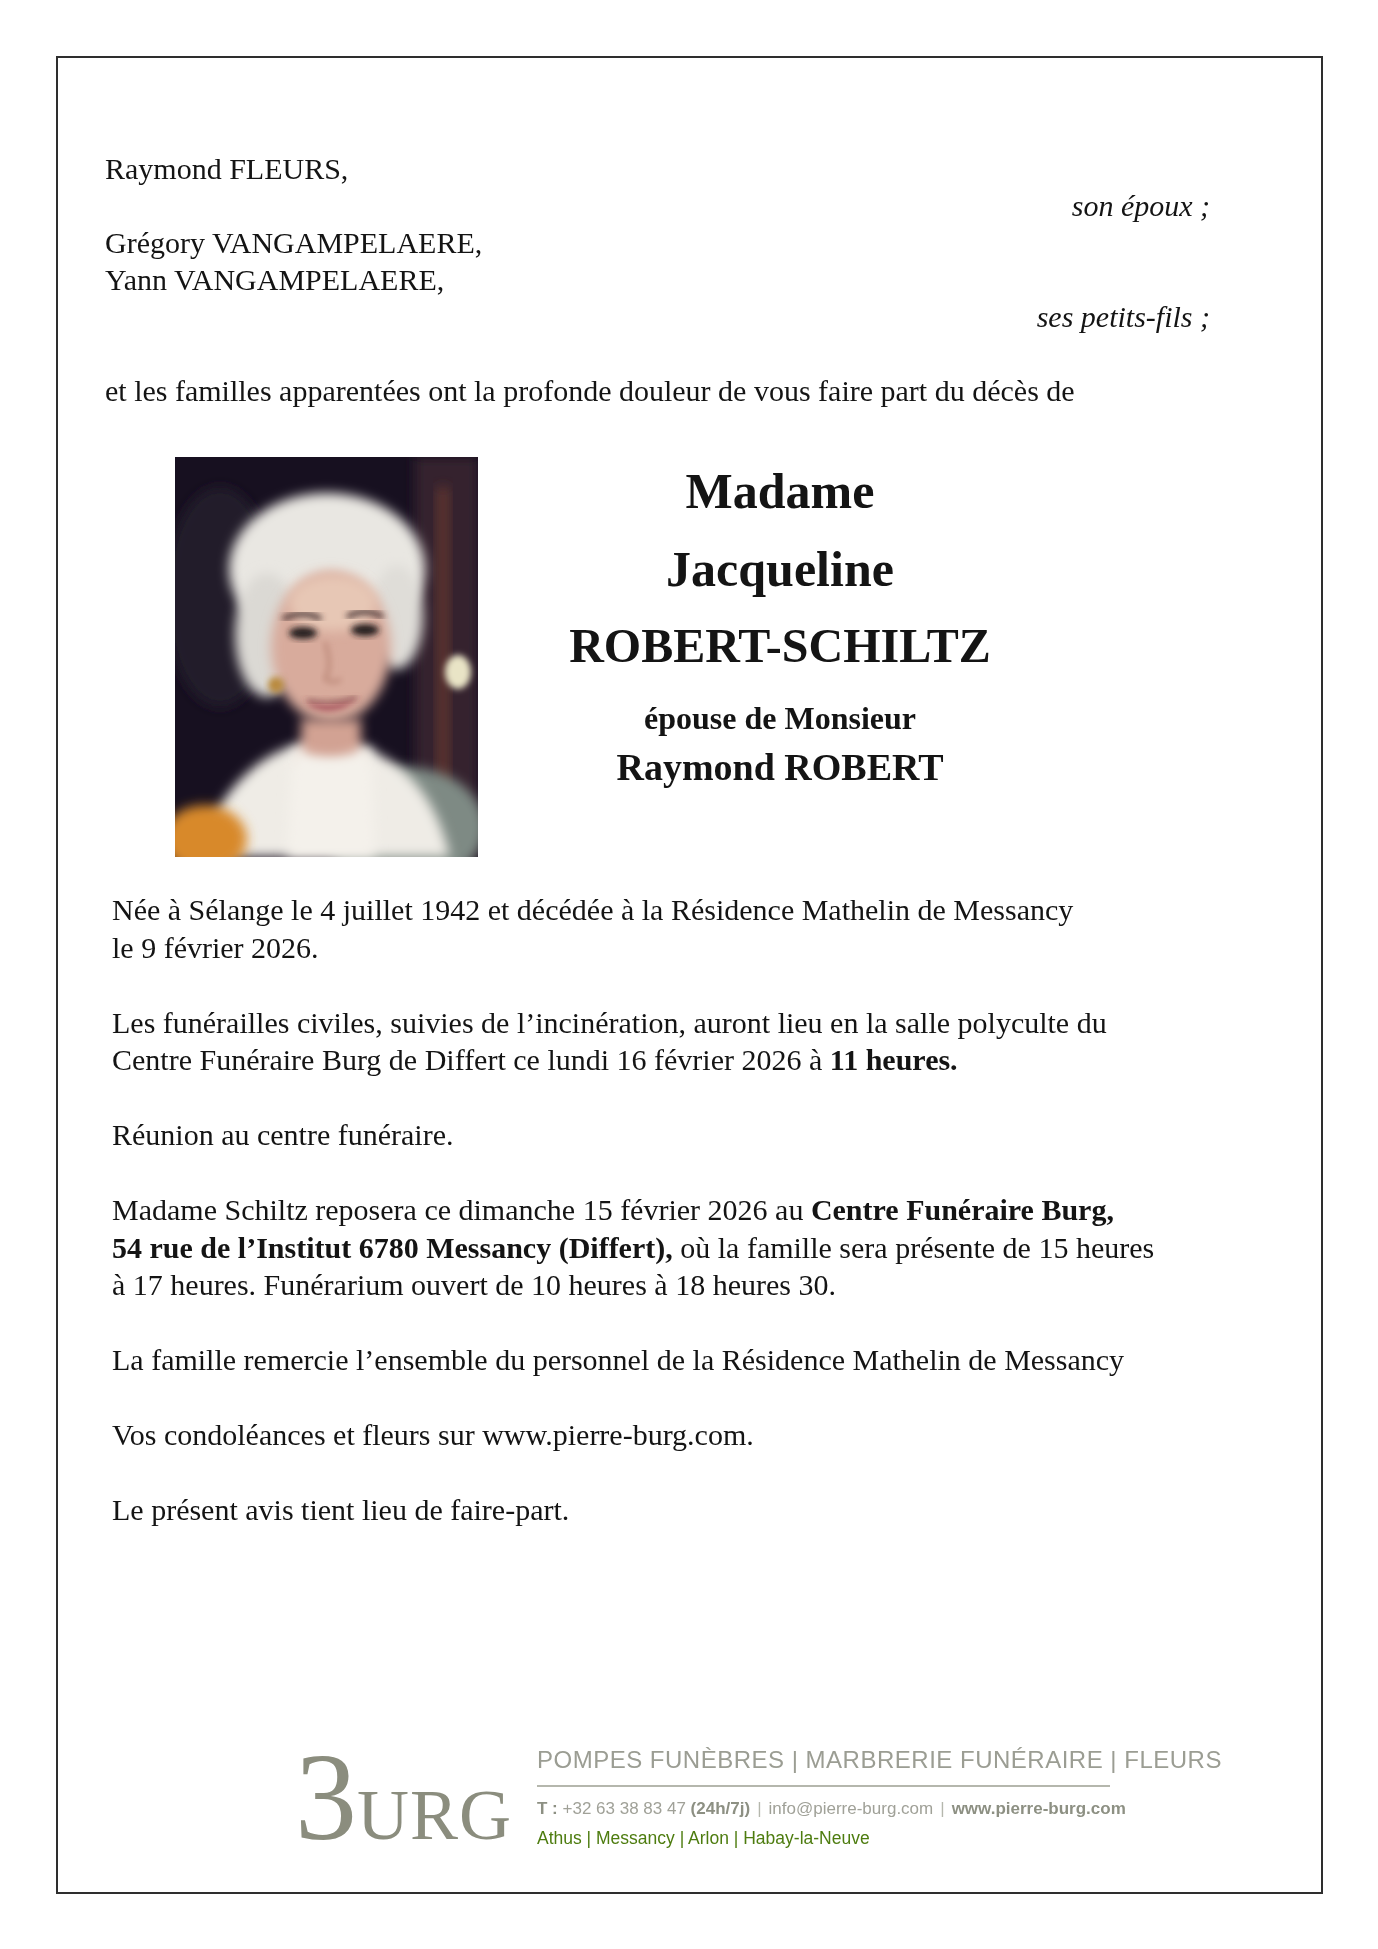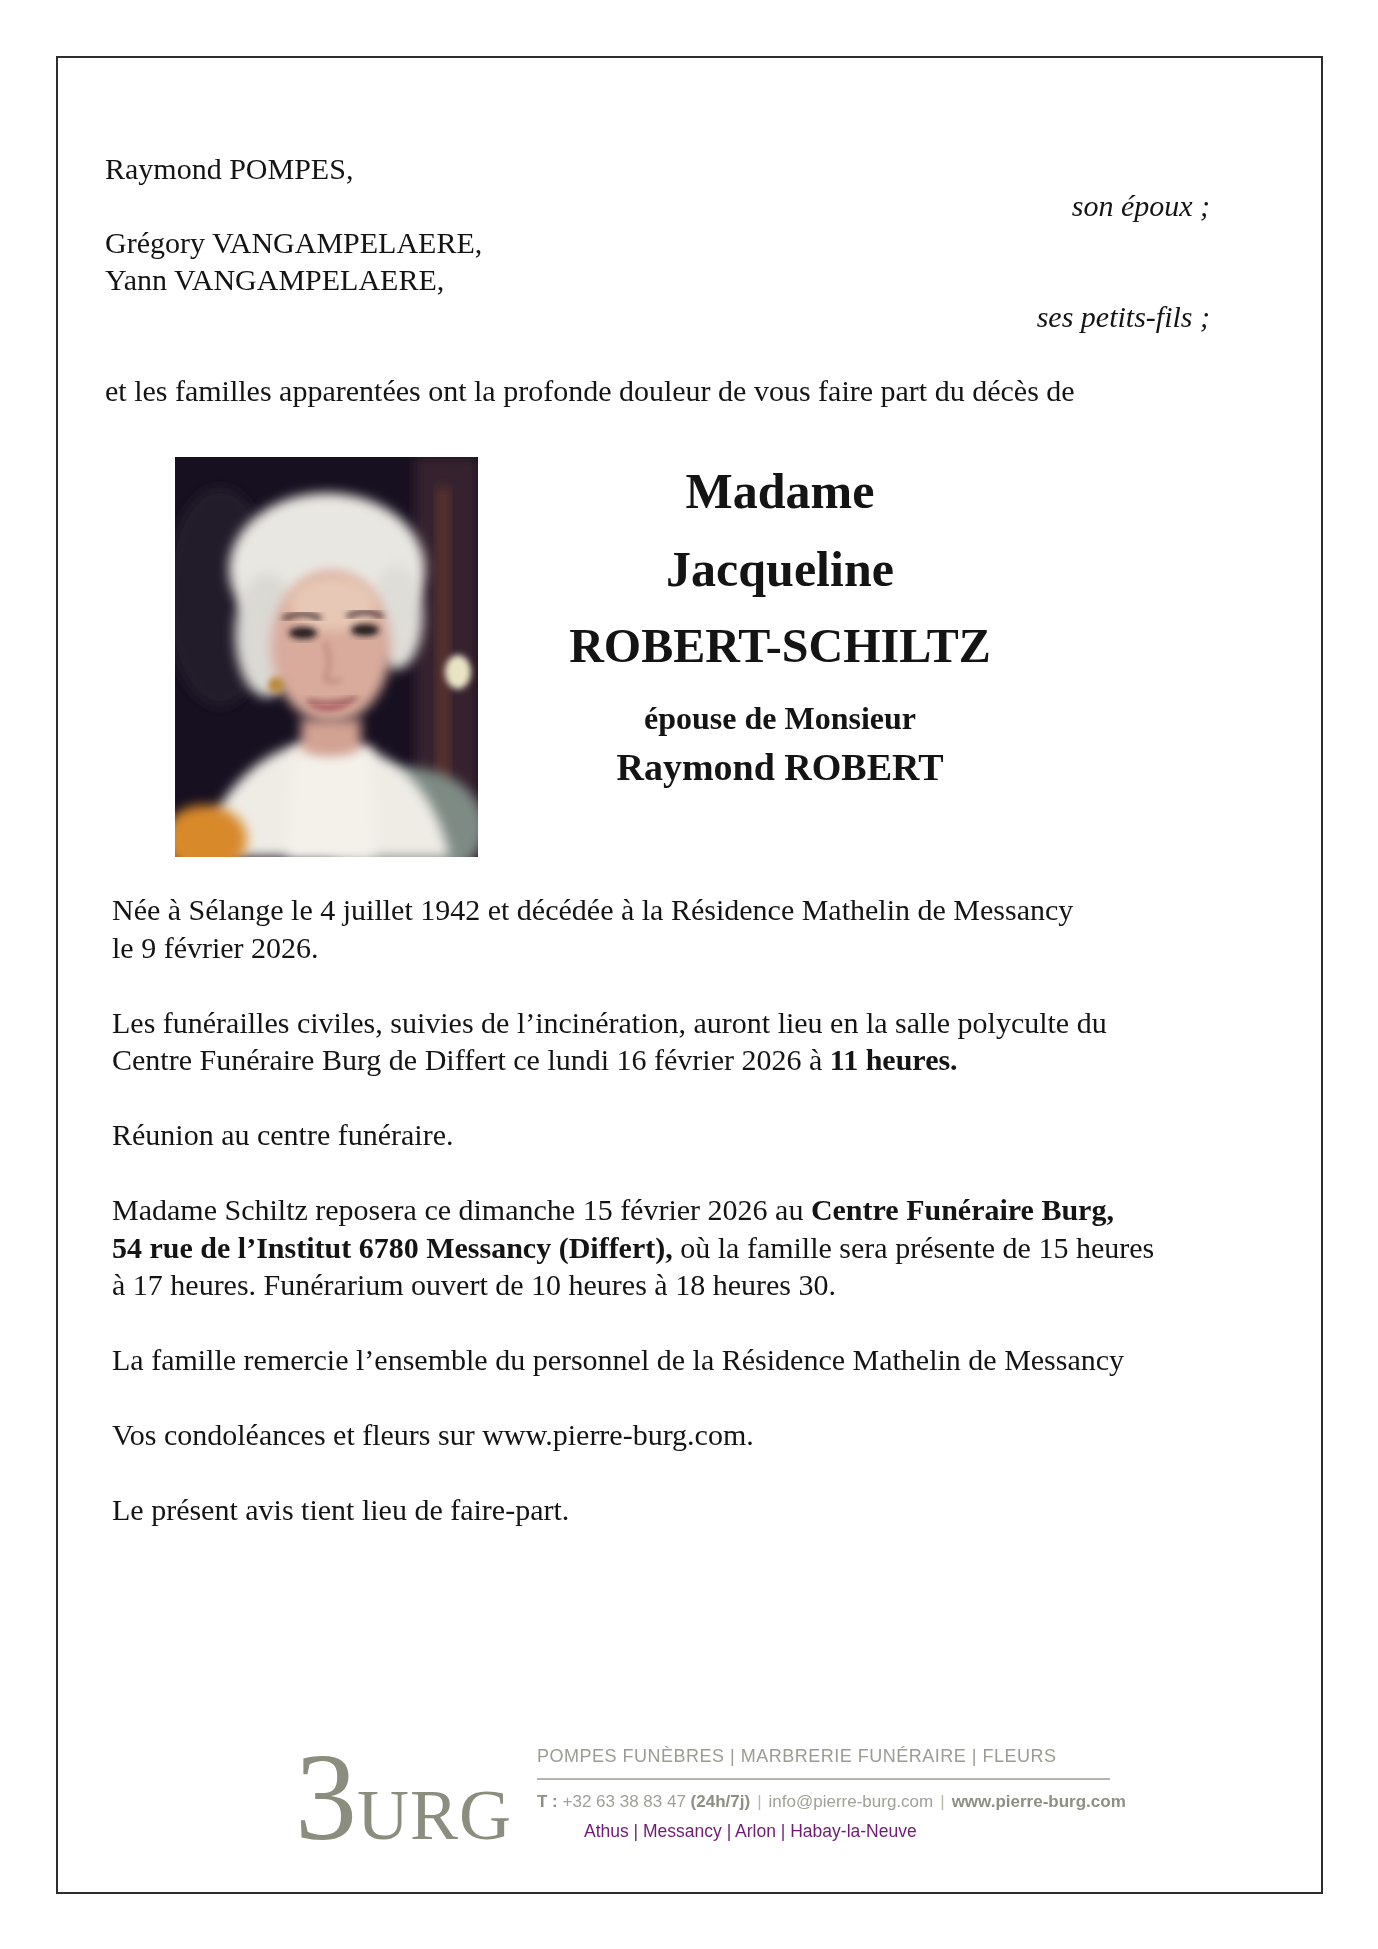--- a/index.html
+++ b/index.html
@@ -104,54 +104,53 @@
   }
   .footer-info {
     position: absolute;
     left: 537px;
     top: 1746px;
     width: 575px;
     font-family: "Liberation Sans", "DejaVu Sans", sans-serif;
     color: #9b9d93;
   }
   .services {
-    font-size: 18px;
+    font-size: 24px;
     letter-spacing: 0.5px;
     white-space: nowrap;
     color: #9b9d93;
   }
   .divider {
     border: none;
     border-top: 2px solid #b5b7ad;
     margin: 11px 0 12px 0;
     width: 573px;
   }
   .contact {
     font-size: 17px;
     white-space: nowrap;
     color: #a0a198;
   }
   .contact .b { font-weight: bold; color: #8d9083; }
   .contact .sep { color: #b5b7ad; padding: 0 7px; }
   .locations {
     margin-top: 9px;
     font-size: 17.5px;
-    color: #701a75;
+    color: #4d7c0f;
     white-space: nowrap;
-    margin-left: 47px;
   }
 </style>
 </head>
 <body>
 
 <div class="page">
   <div class="frame"></div>
 
   <div class="names">
-    <span class="line">Raymond POMPES,</span>
+    <span class="line">Raymond FLEURS,</span>
     <span class="line right">son époux ;</span>
     <span class="line">Grégory VANGAMPELAERE,</span>
     <span class="line">Yann VANGAMPELAERE,</span>
     <span class="line right">ses petits-fils ;</span>
   </div>
 
   <div class="intro">et les familles apparentées ont la profonde douleur de vous faire part du décès de</div>
 
   <div class="photo">
     <svg width="303" height="400" viewBox="0 0 303 400">

